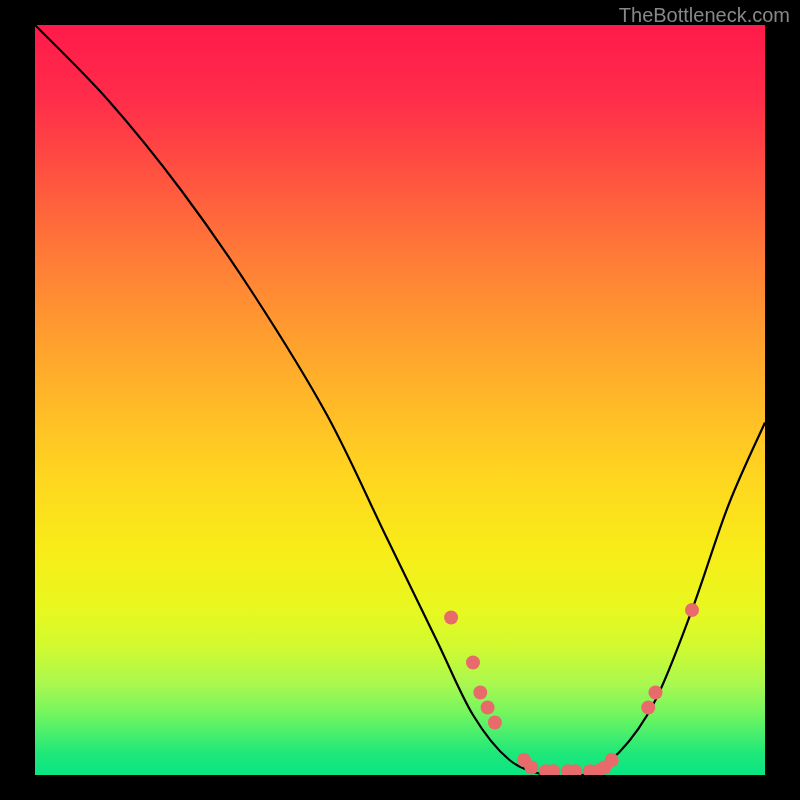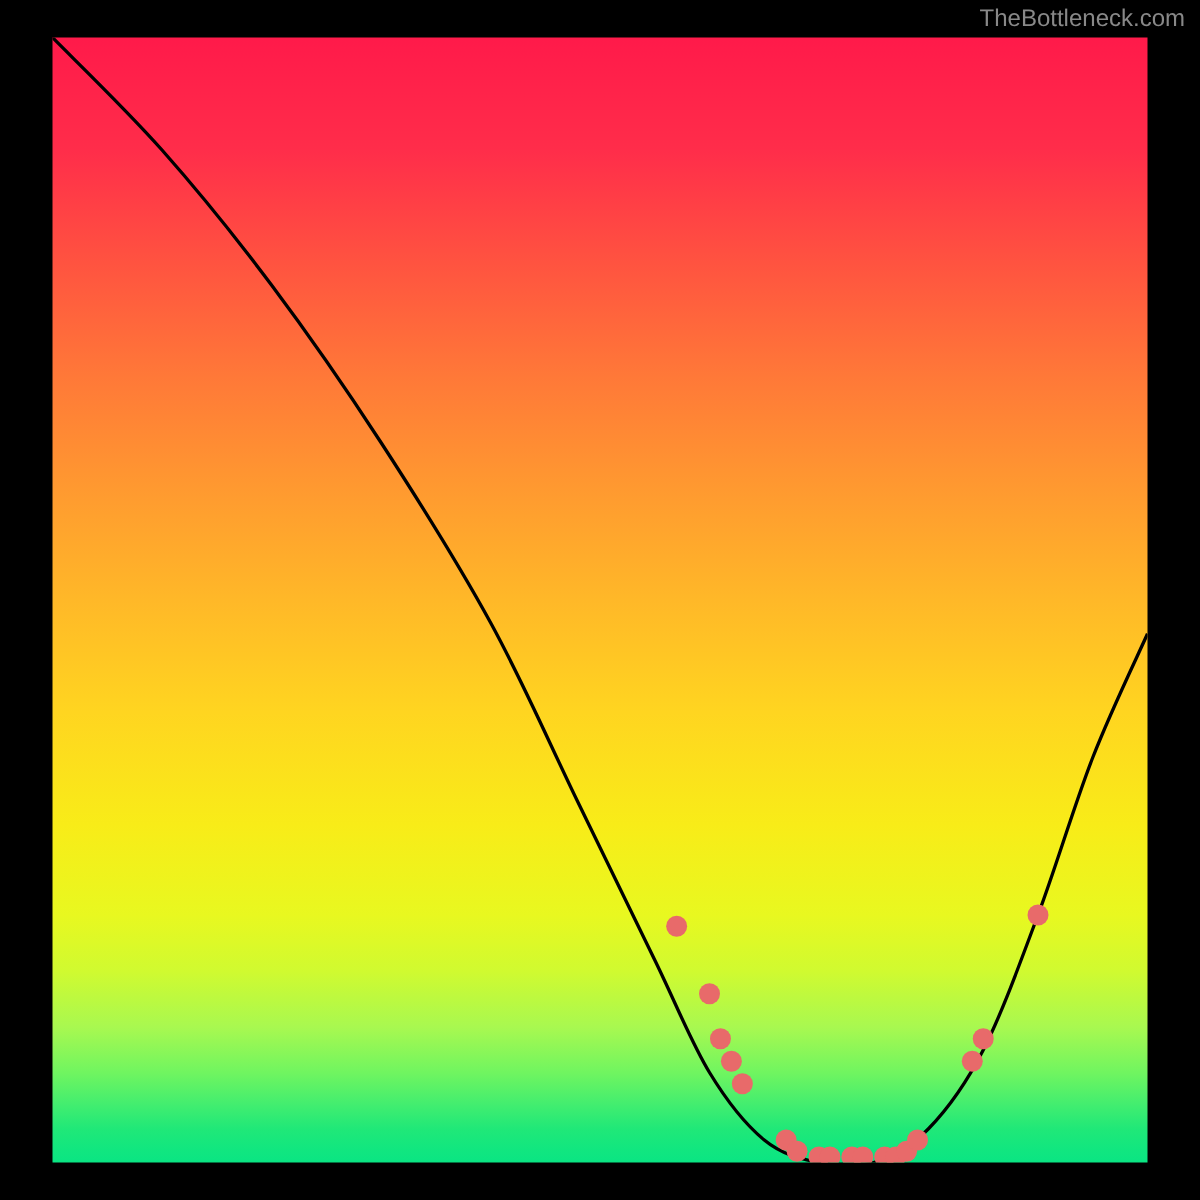--- a/index.html
+++ b/index.html
@@ -15,21 +15,21 @@
     position: relative;
     width: 800px;
     height: 800px;
     background: #000;
   }
   .watermark {
     position: absolute;
     top: 4px;
     right: 10px;
     color: #888;
-    font-size: 16px;
+    font-size: 20px;
     font-weight: 500;
     z-index: 10;
   }
   .plot-area {
     position: absolute;
     left: 35px;
     top: 25px;
     width: 730px;
     height: 750px;
   }

